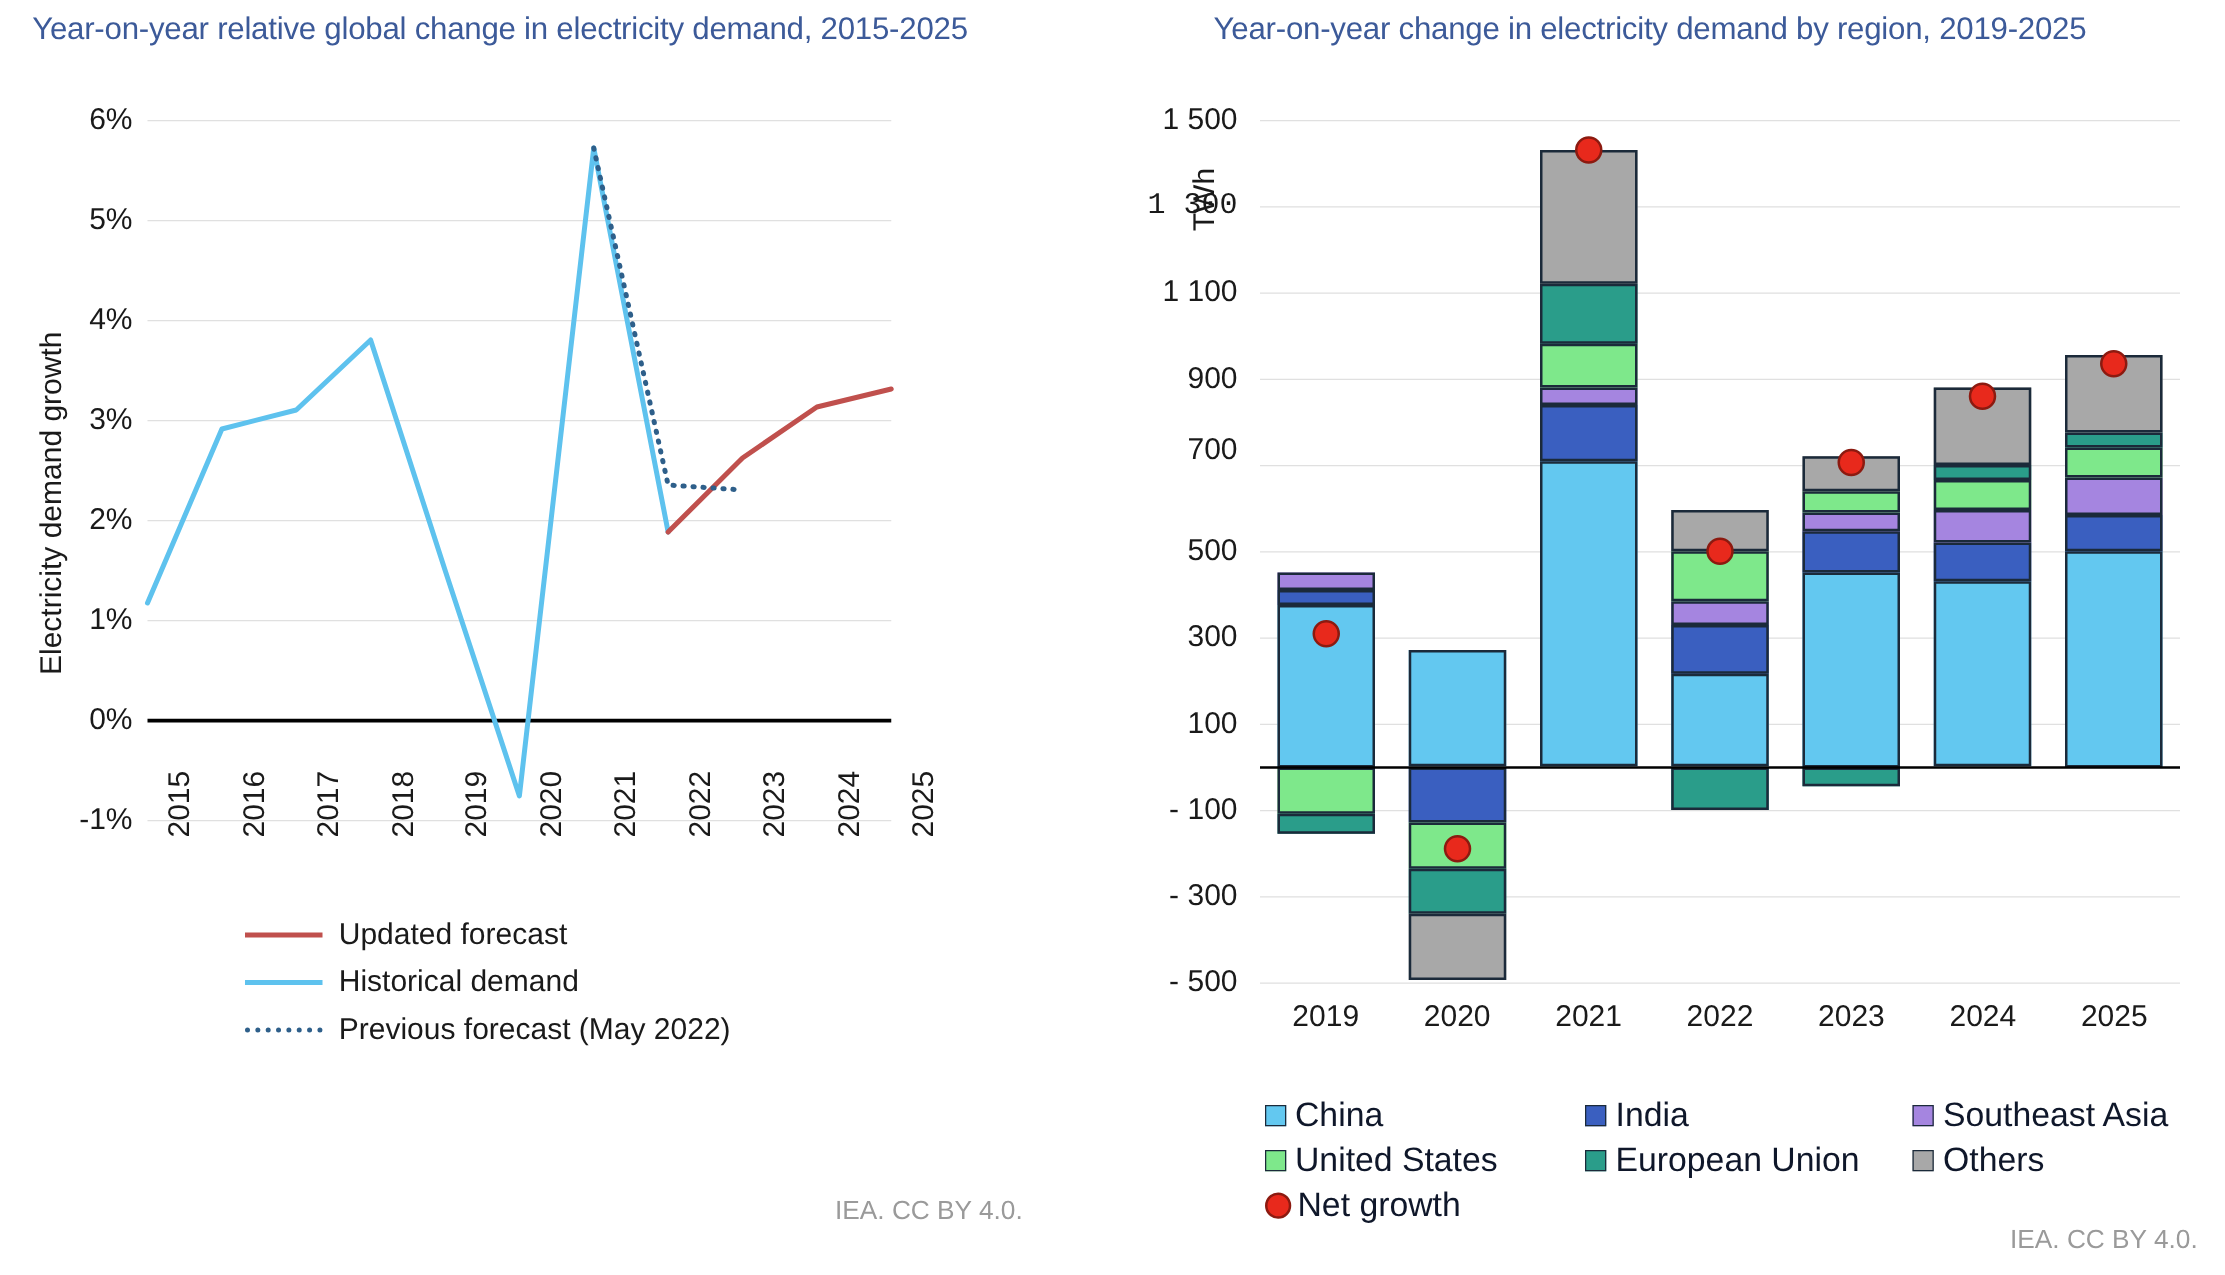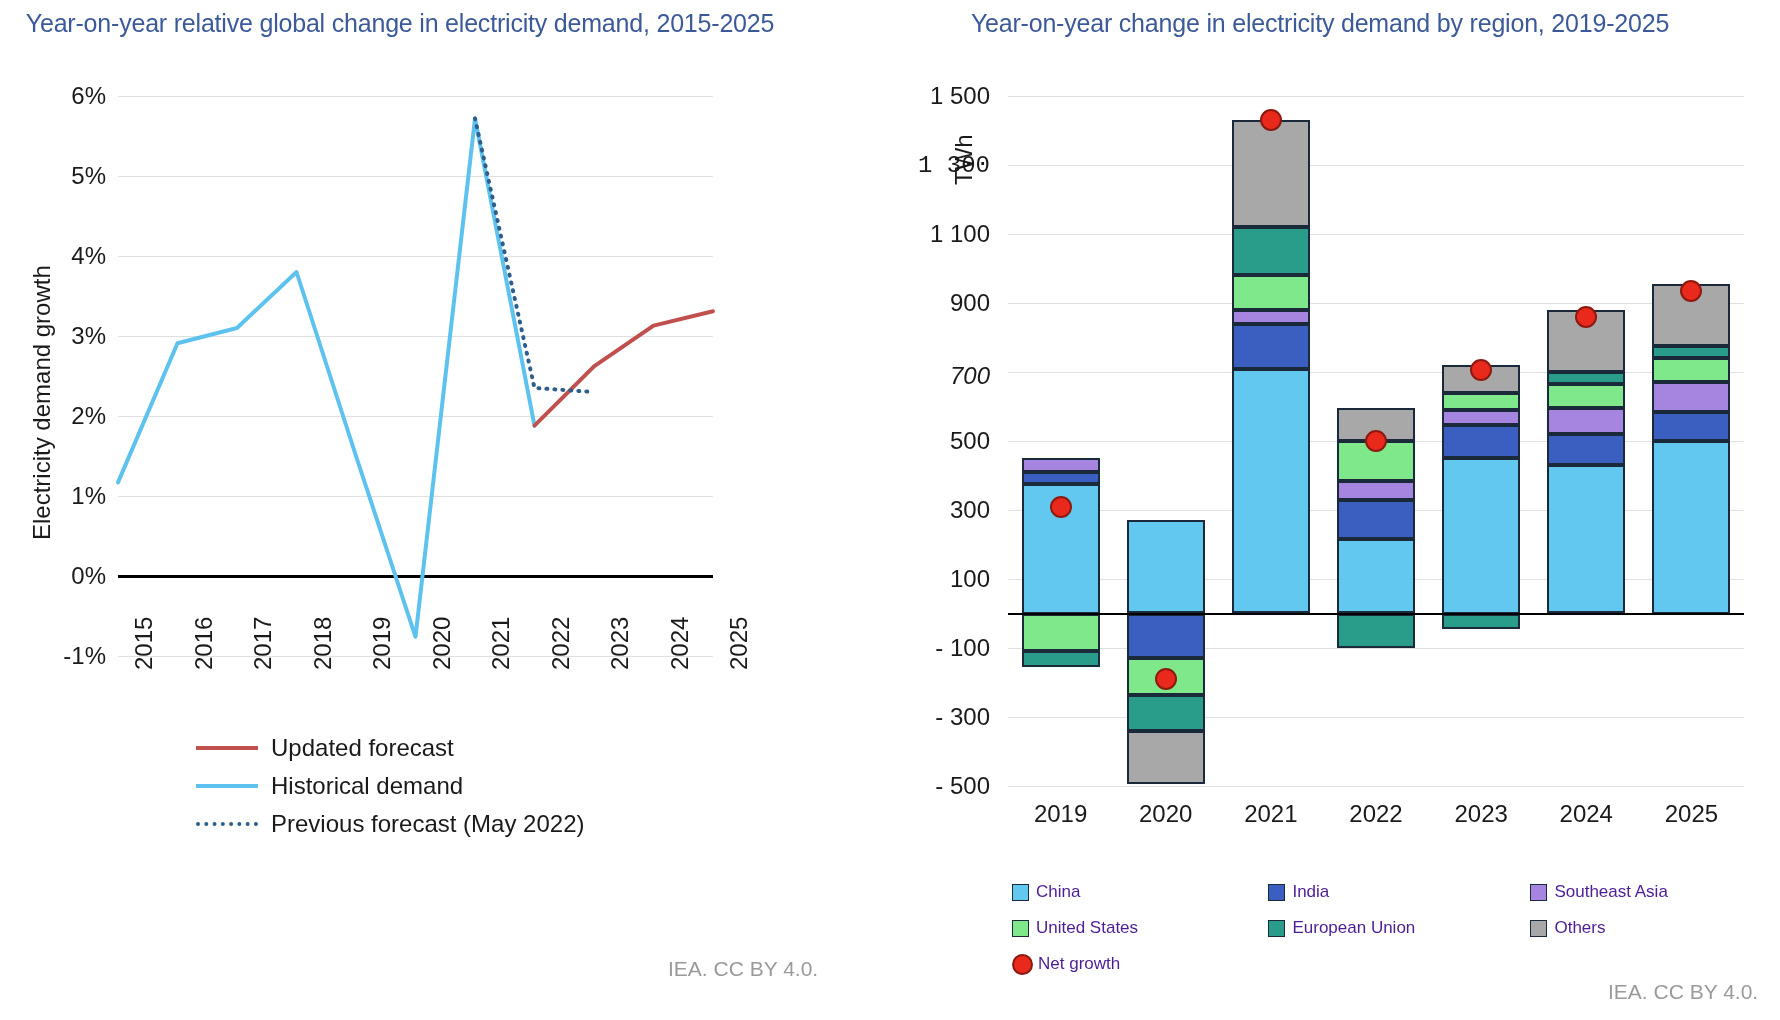--- a/index.html
+++ b/index.html
@@ -104,21 +104,21 @@
   }
   .netdot {
     position: absolute;
     width: 22px; height: 22px; border-radius: 50%;
     background: #e8291c; border: 2px solid #8c1a10;
     transform: translate(-50%, -50%);
   }
   #legend-right {
     position: absolute; left: 1012px; top: 874px;
     width: 760px;
-    font-size: 17px; color: #4c1d95;
+    font-size: 27px; color: #0f172a;
   }
   #legend-right .lrow { display: flex; align-items: flex-start; }
   #legend-right .litem {
     display: flex; align-items: center; height: 36px;
   }
   #legend-right .litem.c1 { width: 276px; }
   #legend-right .litem.c2 { width: 282px; }
   #legend-right .litem.c3 { width: 260px; }
   #legend-right .lsw {
     width: 17px; height: 17px; border: 1.5px solid #1b2a3a;
@@ -203,21 +203,21 @@
   <div class="plot" id="plot-right">
       <div class="gridline" style="width: 736px; top: 0px;"></div>
       <div class="ytick" style="top: 0px; left: -110px; width: 92px;">1 500</div>
       <div class="gridline" style="width: 736px; top: 69px;"></div>
       <div class="ytick" style="top: 69px; left: -110px; width: 92px; font-family: Liberation Mono, monospace;">1 300</div>
       <div class="gridline" style="width: 736px; top: 138px;"></div>
       <div class="ytick" style="top: 138px; left: -110px; width: 92px;">1 100</div>
       <div class="gridline" style="width: 736px; top: 207px;"></div>
       <div class="ytick" style="top: 207px; left: -110px; width: 92px;">900</div>
       <div class="gridline" style="width: 736px; top: 276px;"></div>
-      <div class="ytick" style="top: 280px; left: -110px; width: 92px; font-style: italic;">700</div>
+      <div class="ytick" style="top: 264px; left: -110px; width: 92px;">700</div>
       <div class="gridline" style="width: 736px; top: 345px;"></div>
       <div class="ytick" style="top: 345px; left: -110px; width: 92px;">500</div>
       <div class="gridline" style="width: 736px; top: 414px;"></div>
       <div class="ytick" style="top: 414px; left: -110px; width: 92px;">300</div>
       <div class="gridline" style="width: 736px; top: 483px;"></div>
       <div class="ytick" style="top: 483px; left: -110px; width: 92px;">100</div>
       <div class="gridline" style="width: 736px; top: 552px;"></div>
       <div class="ytick" style="top: 552px; left: -110px; width: 92px;">- 100</div>
       <div class="gridline" style="width: 736px; top: 621px;"></div>
       <div class="ytick" style="top: 621px; left: -110px; width: 92px;">- 300</div>

